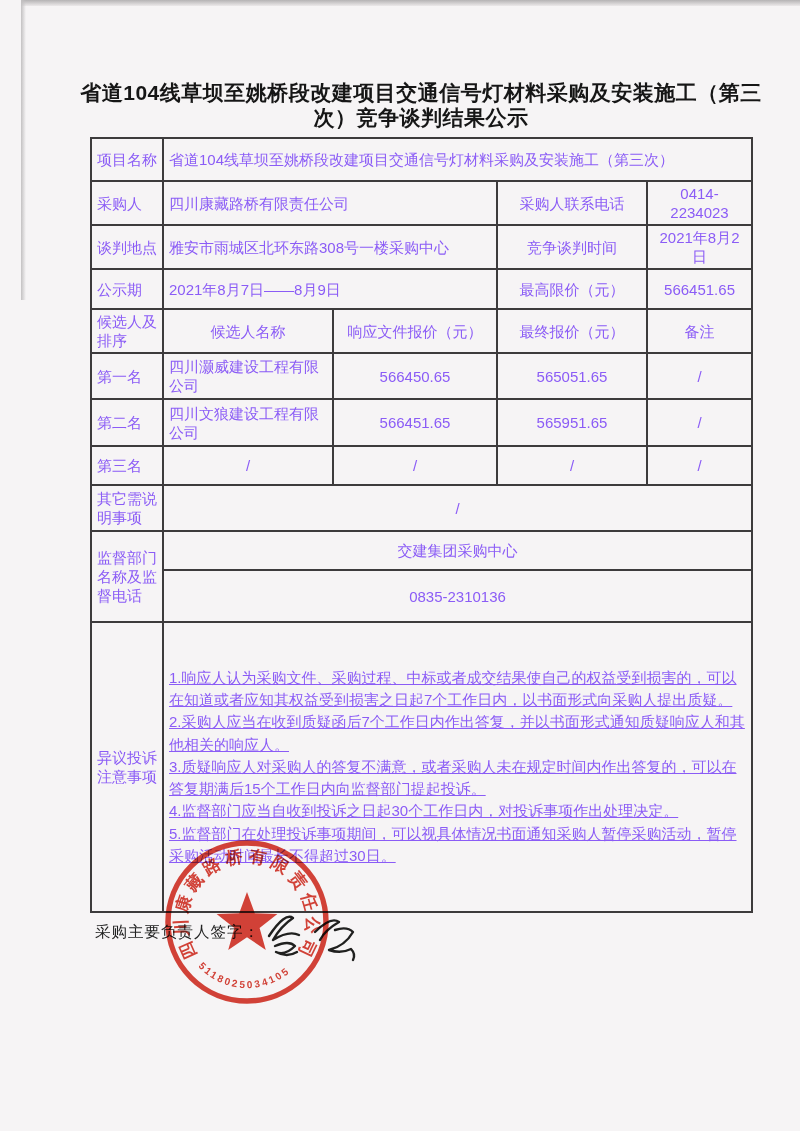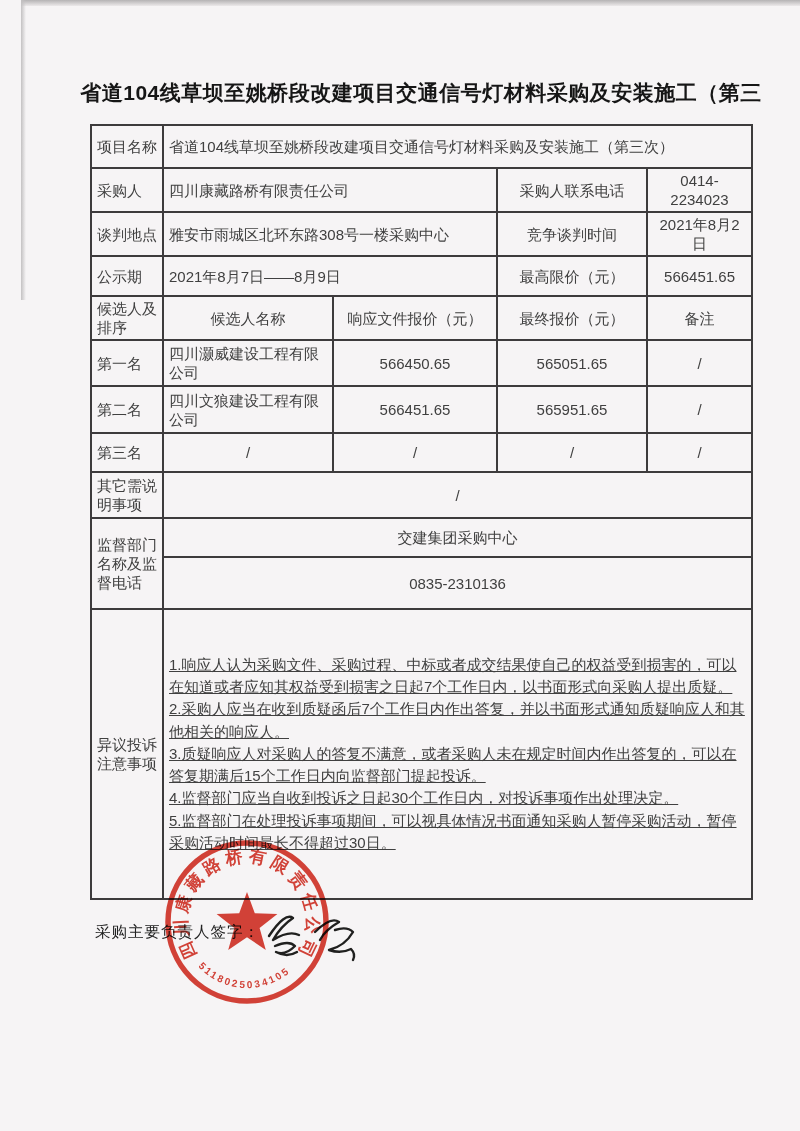--- a/index.html
+++ b/index.html
@@ -15,23 +15,23 @@
   .edge-top{position:absolute;top:0;left:0;width:800px;height:6px;
     background:linear-gradient(#b5b3b4,#ece9ea);}
   .edge-left{position:absolute;top:0;left:0;width:5px;height:300px;
     background:linear-gradient(to right,#c3c1c2,rgba(246,244,245,0));}
   .title{
     position:absolute;top:80px;left:55px;width:690px;
     text-align:center;font-size:21px;font-weight:700;line-height:25px;
     letter-spacing:0.5px;color:#161616;
   }
   table.doc{
-    position:absolute;top:124px;left:69px;
+    position:absolute;top:137px;left:69px;
     width:661px;border-collapse:collapse;table-layout:fixed;
-    font-size:15px;color:#404040;
+    font-size:15px;color:#8b5cf6;
   }
   table.doc td{
     border:2px solid #3d3b3c;
     padding:2px 5px;
     vertical-align:middle;
     line-height:19px;
     overflow:hidden;
   }
   td.lab{text-align:left;padding-left:4px;}
   td.cent{text-align:center;}
@@ -55,20 +55,21 @@
 </style>
 </head>
 <body>
 
 <div class="page">
   <div class="edge-top"></div>
   <div class="edge-left"></div>
 
   <div class="title">
     <span>省道104线草坝至姚桥段改建项目交通信号灯材料采购及安装施工（第三</span><br>
+    <span>次）竞争谈判结果公示</span>
   </div>
 
   <table class="doc">
     <colgroup>
       <col style="width:72px">
         <col style="width:170px">
         <col style="width:164px">
       <col style="width:150px">
         <col style="width:105px">
     </colgroup>

